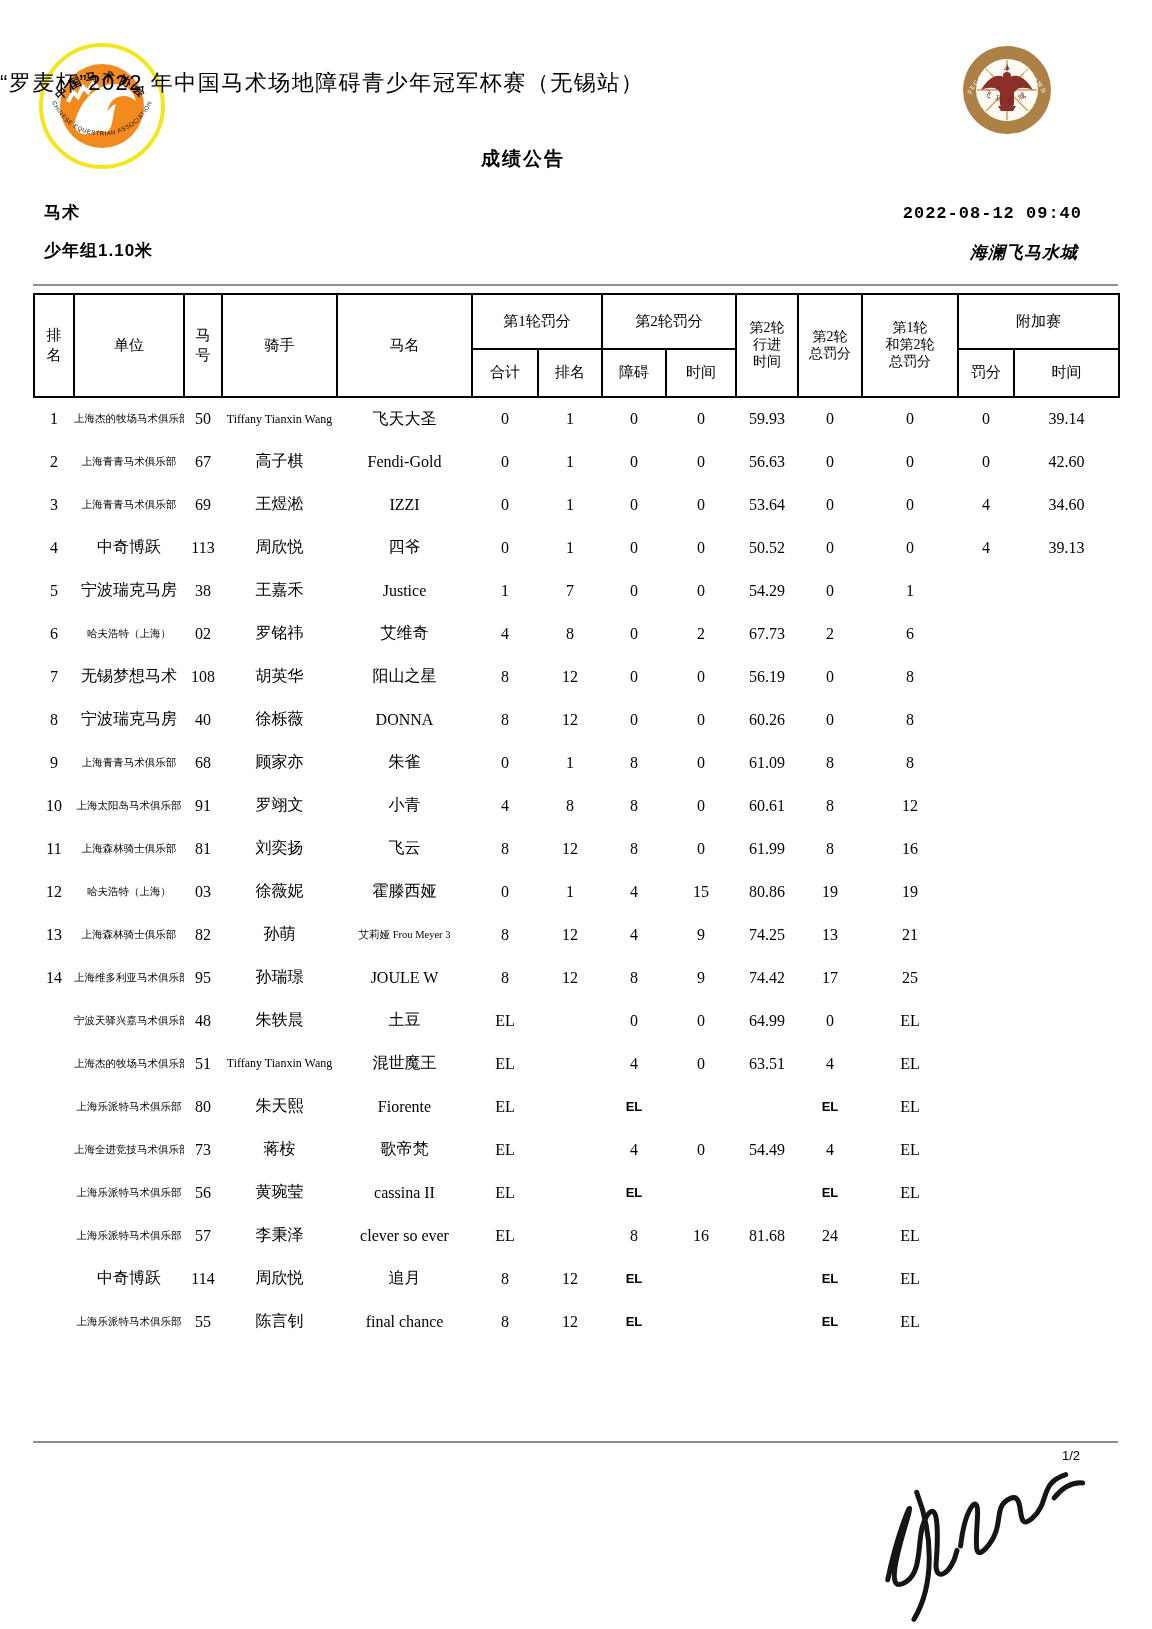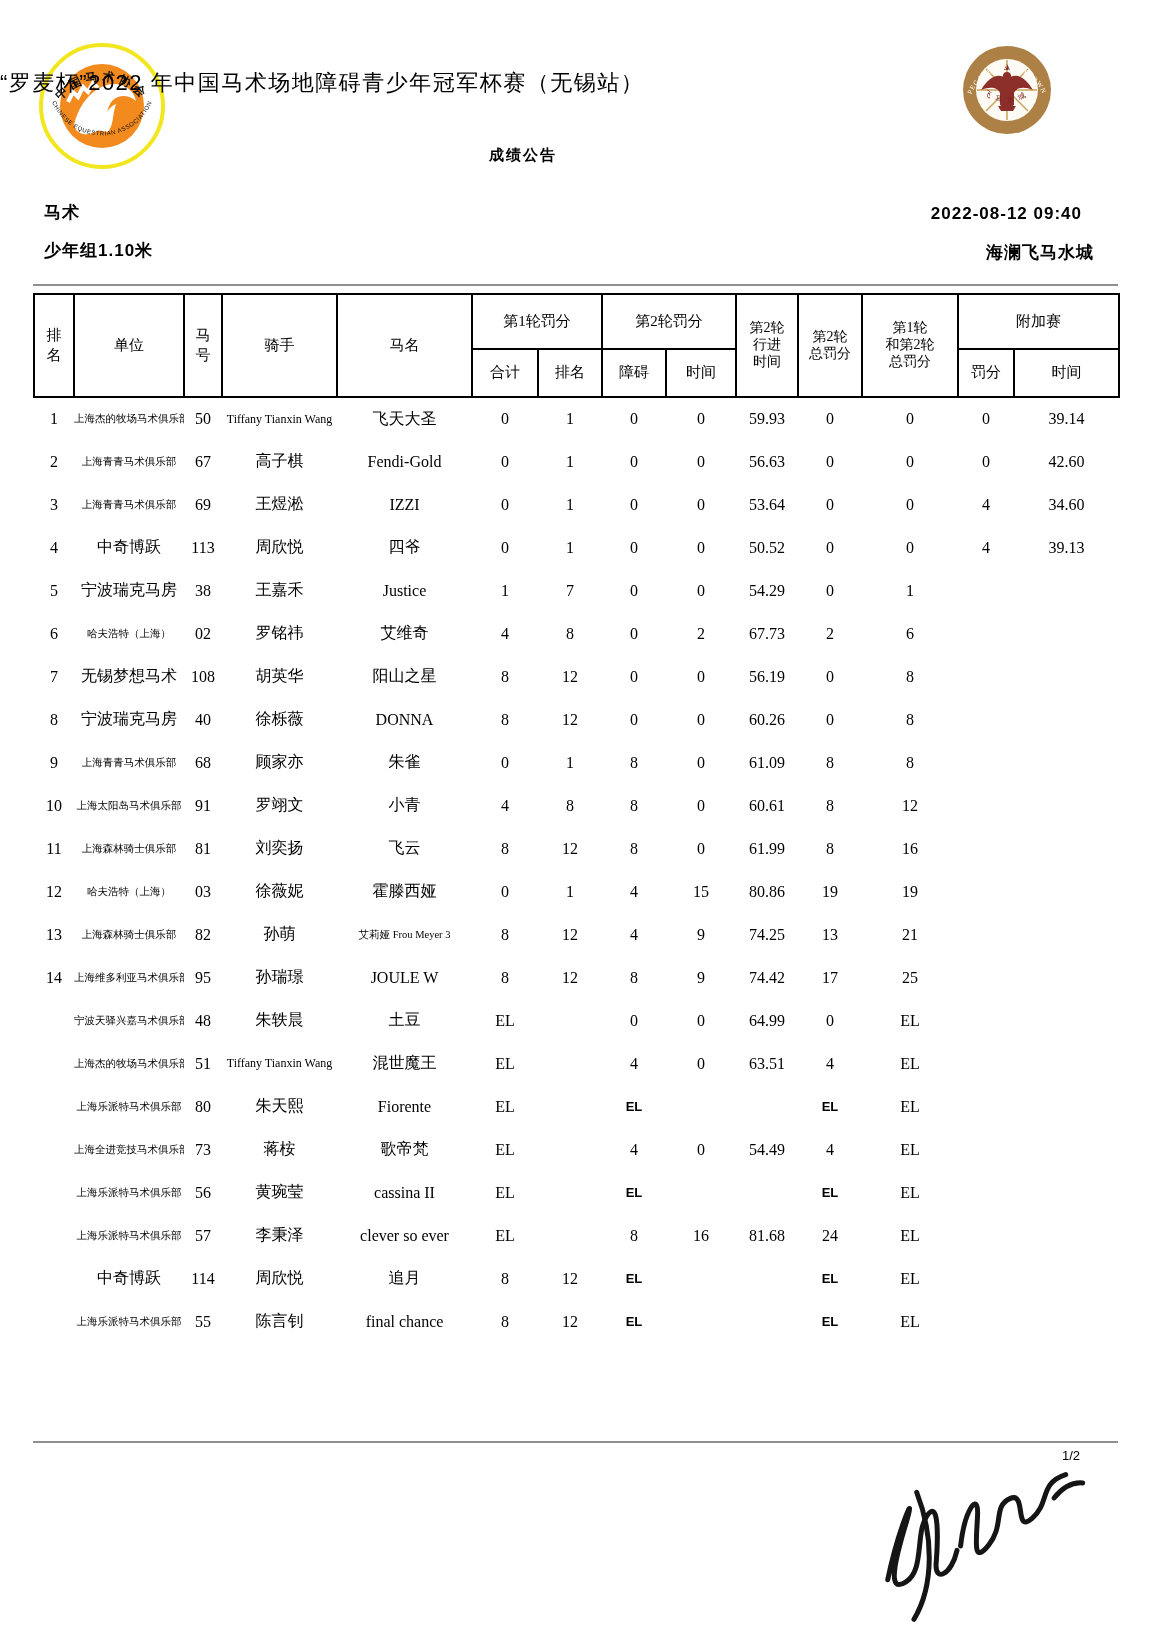--- a/index.html
+++ b/index.html
@@ -15,30 +15,30 @@
   .logo-cea { position:absolute; left:38px; top:42px; width:128px; height:128px; }
   .logo-pegasus { position:absolute; left:961px; top:44px; width:92px; height:92px; }
 
   .doc-title {
     position:absolute; left:0; top:68px; width:1084px;
     text-align:left; font-size:22px; font-weight:normal; letter-spacing:1.5px;
     font-family:"Liberation Sans","DejaVu Sans",sans-serif;
   }
   .doc-subtitle {
     position:absolute; left:0; top:146px; width:1046px;
-    text-align:center; font-size:15px; font-weight:bold; letter-spacing:2px;
+    text-align:center; font-size:19px; font-weight:bold; letter-spacing:2px;
     font-family:"Liberation Sans","DejaVu Sans",sans-serif;
   }
   .meta { position:absolute; font-size:17px; font-weight:bold; letter-spacing:1px;
     font-family:"Liberation Sans","DejaVu Sans",sans-serif; }
   .meta-sport    { left:44px;  top:201px; }
   .meta-round    { left:0;     top:204px; width:1060px; text-align:center; }
-  .meta-datetime { right:70px; top:204px; }
+  .meta-datetime { right:70px; top:204px;font-family:Liberation Mono, monospace; }
   .meta-category { left:44px;  top:239px; }
-  .meta-venue    { right:58px; top:241px; }
+  .meta-venue    { right:74px; top:241px;font-style:italic; }
 
   .rule { position:absolute; left:33px; width:1085px; height:2px; background:#8f8f8f; }
   .rule-top { top:284px; }
   .rule-bottom { top:1441px; }
 
   
   table.results {
     position:absolute; left:33px; top:293px; width:1085px;
     border-collapse:collapse; table-layout:fixed;
   }

